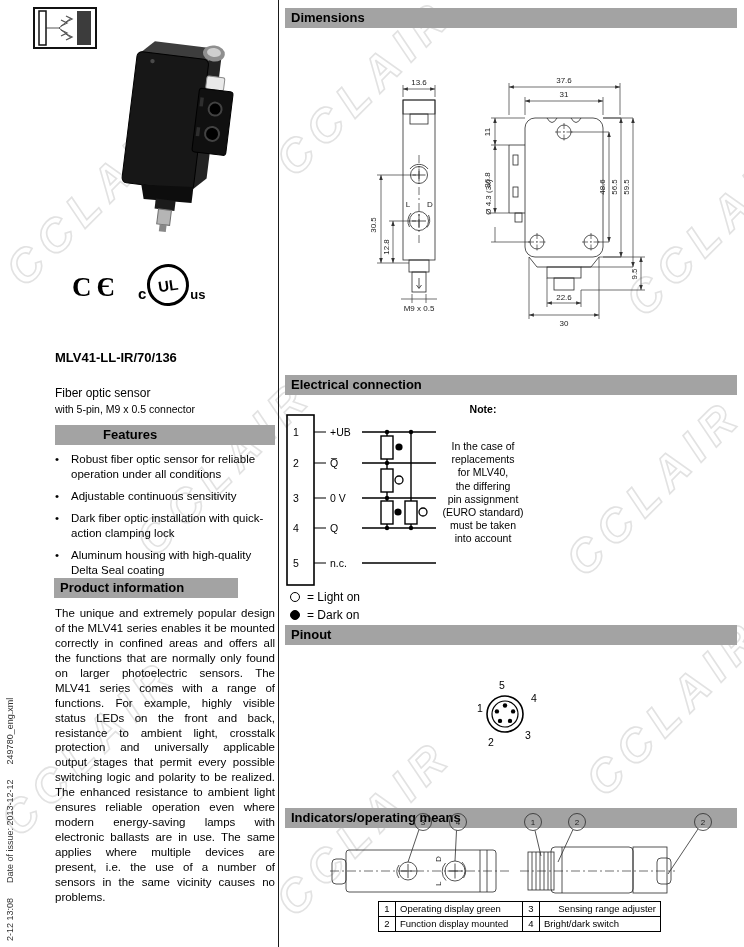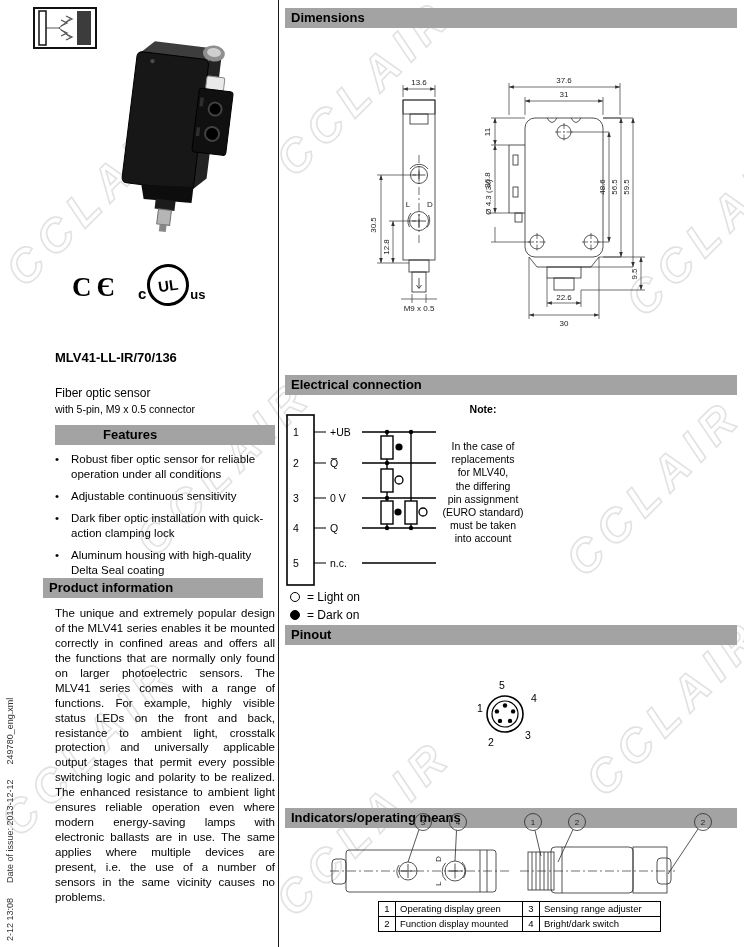--- a/index.html
+++ b/index.html
@@ -111,21 +111,21 @@
     <div class="feat">
       <span class="bullet">•</span>
       <span>Dark fiber optic installation with quick-action clamping lock</span>
     </div>
     <div class="feat">
       <span class="bullet">•</span>
       <span>Aluminum housing with high-quality Delta Seal coating</span>
     </div>
   </div>
 
-  <div class="hdr" style="left:43px;top:578px;width:220px;">Product information</div>
+  <div class="hdr" style="left:54px;top:578px;width:184px;">Product information</div>
   <div class="abs txt just" style="left:55px;top:606px;width:220px;">The unique and extremely popular design of the MLV41 series enables it be mounted correctly in confined areas and offers all the functions that are normally only found on larger photoelectric sensors. The MLV41 series comes with a range of functions. For example, highly visible status LEDs on the front and back, resistance to ambient light, crosstalk protection and universally applicable output stages that permit every possible switching logic and polarity to be realized. The enhanced resistance to ambient light ensures reliable operation even where modern energy-saving lamps with electronic ballasts are in use. The same applies where multiple devices are present, i.e. the use of a number of sensors in the same vicinity causes no problems.</div>
 
   <div class="hdr" style="left:285px;top:8px;width:452px;">Dimensions</div>
 
   <svg class="abs" style="left:285px;top:35px;" width="452" height="335" viewBox="0 0 452 335">
     <defs>
       <marker id="arD" markerWidth="8" markerHeight="8" refX="7" refY="4" orient="auto-start-reverse">
         <path d="M0,1.4 L7,4 L0,6.6 z" fill="#333"></path>
       </marker>
     </defs>
@@ -354,21 +354,21 @@
     </g>
   </svg>
 
   <div class="abs" style="left:378px;top:901px;">
     <table class="indtab">
       <tbody>
           <tr>
         <td class="n">1</td>
         <td style="width:118px;">Operating display green</td>
         <td class="n">3</td>
-        <td style="width:112px;">Sensing range adjuster</td>
+        <td style="width:112px;text-align:right;">Sensing range adjuster</td>
       </tr>
       <tr>
         <td class="n">2</td>
         <td>Function display mounted</td>
         <td class="n">4</td>
         <td>Bright/dark switch</td>
       </tr>
     </tbody>
       </table>
   </div>

